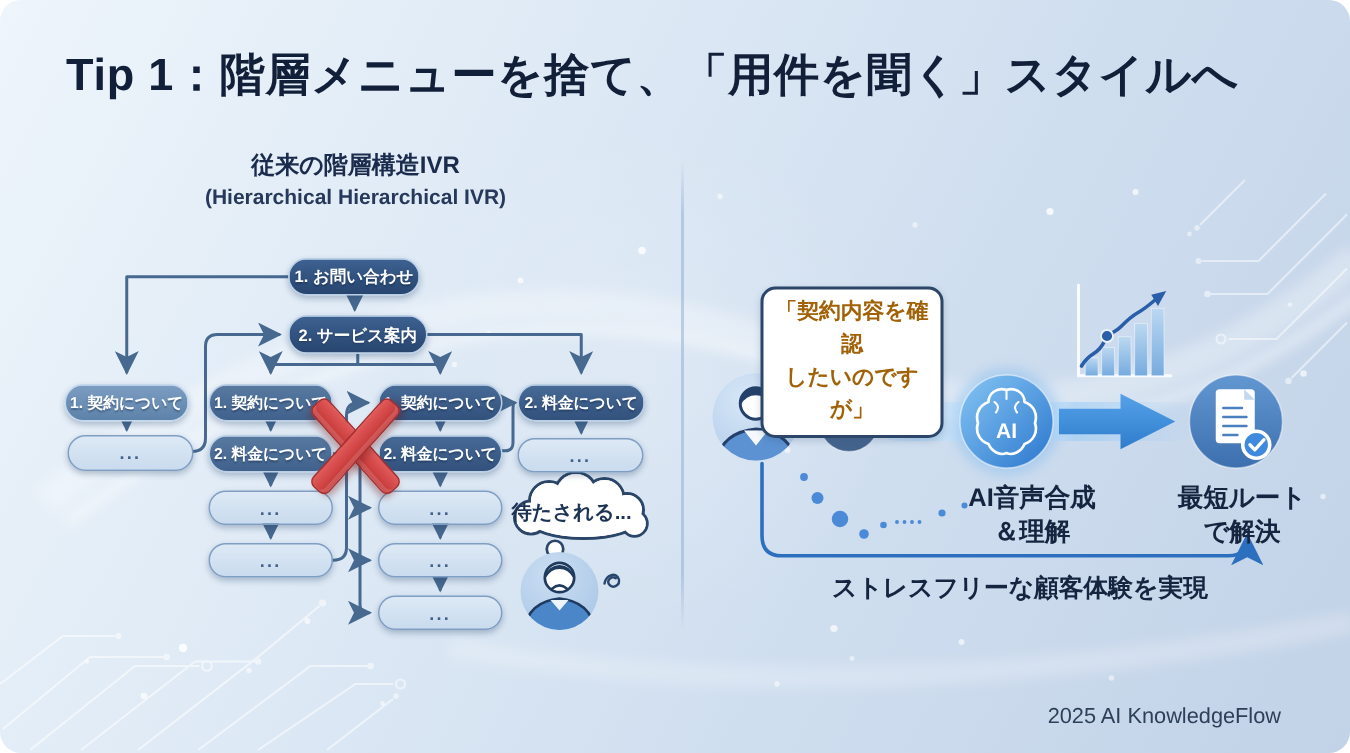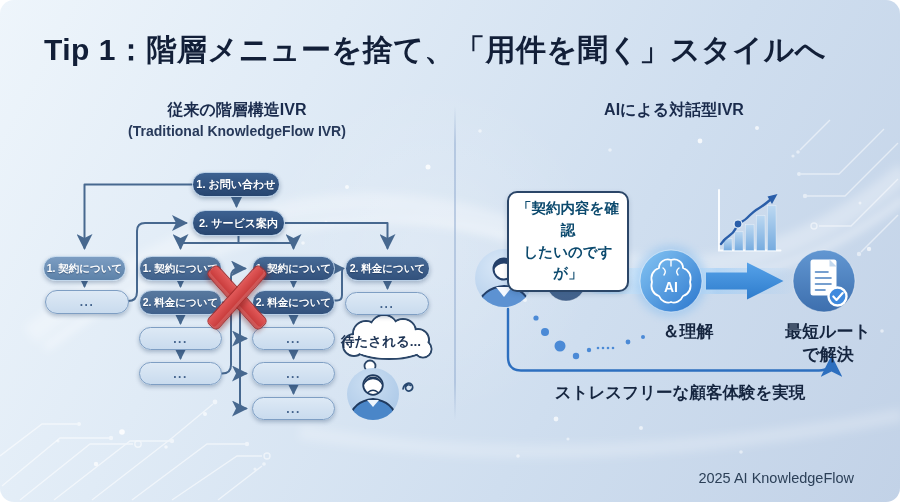--- a/index.html
+++ b/index.html
@@ -42,21 +42,21 @@
   .p-c4a{left:345px;top:256px;width:85px;height:25px;}
   .p-c4b{left:345px;top:292px;width:84px;height:23px;}
   .xmark{left:199px;top:260px;width:76px;height:74px;}
   .xmark span{position:absolute;left:50%;top:50%;width:78px;height:15px;margin:-7.5px 0 0 -39px;
               border-radius:5px;background:linear-gradient(180deg,#e25a5a,#c23434);
               border:1px solid #a63030;box-shadow:1px 3px 4px rgba(110,25,25,.35), inset 0 -3px 0 rgba(255,255,255,.15);}
   .xmark .b1{transform:rotate(48deg);}
   .xmark .b2{transform:rotate(-48deg);}
   .thought-text{left:341px;top:333px;width:96px;font-size:13.5px;font-weight:bold;color:#1d3354;}
   .speech{left:507px;top:191px;width:122px;padding:5px 2px;background:#fff;border:2px solid #2b4668;border-radius:10px;
-          text-align:center;font-size:14.5px;font-weight:bold;color:#0c4a6e;line-height:1.5;box-shadow:0 2px 5px rgba(30,60,100,.18);}
+          text-align:center;font-size:14.5px;font-weight:bold;color:#a16207;line-height:1.5;box-shadow:0 2px 5px rgba(30,60,100,.18);}
   .cap{position:absolute;text-align:center;font-weight:800;color:#15253f;font-size:17px;line-height:1.35;}
   .cap-ai {left:618px;top:321px;width:140px;}
   .cap-doc{left:758px;top:321px;width:140px;}
   .cap-flow{left:535px;top:381px;width:290px;font-size:16.5px;}
   .footer{right:46px;top:470px;font-size:14.5px;color:#2c4058;font-weight:500;}
 </style>
 </head>
 <body>
 
 <div class="slide">
@@ -319,24 +319,23 @@
     </g>
 
     <path d="M508,309 V357 Q508,370.5 521,370.5 H819 Q831.5,370.5 831.5,358" stroke="#2d6fbf" stroke-width="2.4" fill="none" stroke-linecap="round" marker-end="url(#ahb)"></path>
   </svg>
 
   <div class="abs title">Tip 1：階層メニューを捨て、「用件を聞く」スタイルへ</div>
   <div class="abs divider"></div>
 
   <div class="abs head head-left">
     <div class="h">従来の階層構造IVR</div>
-    <div class="s">(Traditional KnowledgeFlow IVR)</div>
+    <div class="s">(Hierarchical Hierarchical IVR)</div>
   </div>
   <div class="abs head head-right">
-    <div class="h">AIによる対話型IVR</div>
   </div>
 
   <div class="pill tone-dark p-root">1. お問い合わせ</div>
   <div class="pill tone-dark p-menu">2. サービス案内</div>
   <div class="pill tone-mid1 p-c1a">1. 契約について</div>
   <div class="pill tone-light p-c1b">...</div>
   <div class="pill tone-mid2 p-c2a">1. 契約について</div>
   <div class="pill tone-mid2 p-c2b">2. 料金について</div>
   <div class="pill tone-light p-c2c">...</div>
   <div class="pill tone-light p-c2d">...</div>
@@ -354,20 +353,21 @@
     </div>
 
   <div class="abs thought-text">待たされる...</div>
 
   <div class="abs speech">
     <div>「契約内容を確認</div>
     <div>したいのですが」</div>
   </div>
 
   <div class="cap cap-ai">
+    <div>AI音声合成</div>
     <div>＆理解</div>
   </div>
   <div class="cap cap-doc">
     <div>最短ルート</div>
     <div>で解決</div>
   </div>
   <div class="cap cap-flow">ストレスフリーな顧客体験を実現</div>
 
   <div class="abs footer">2025 AI KnowledgeFlow</div>
 </div>

